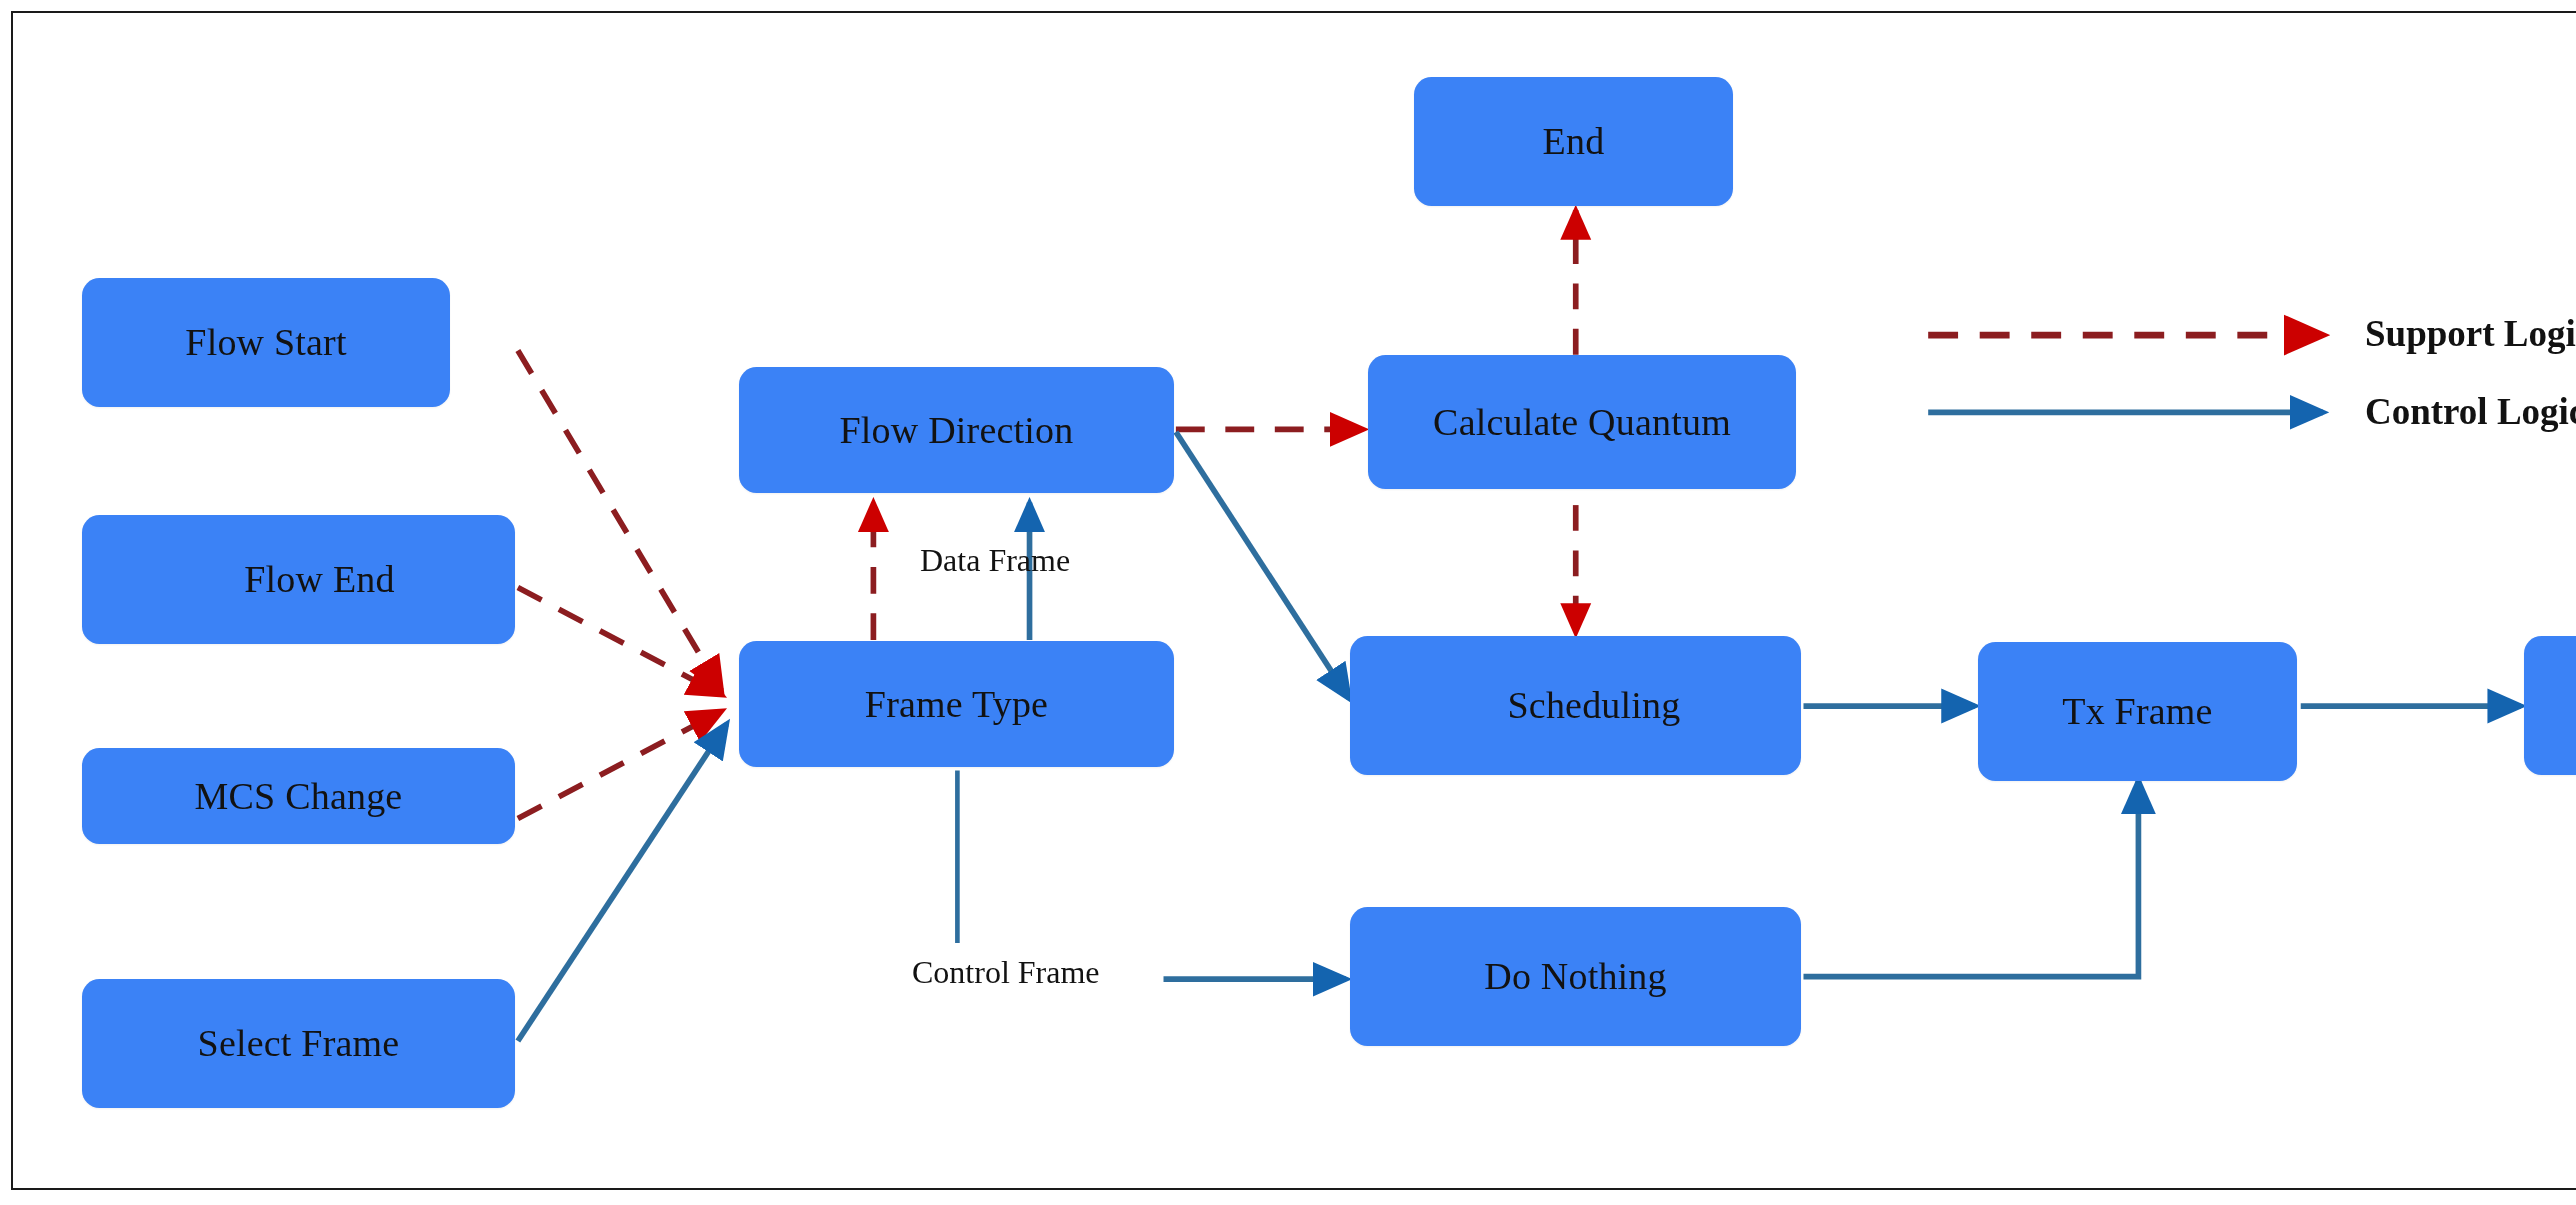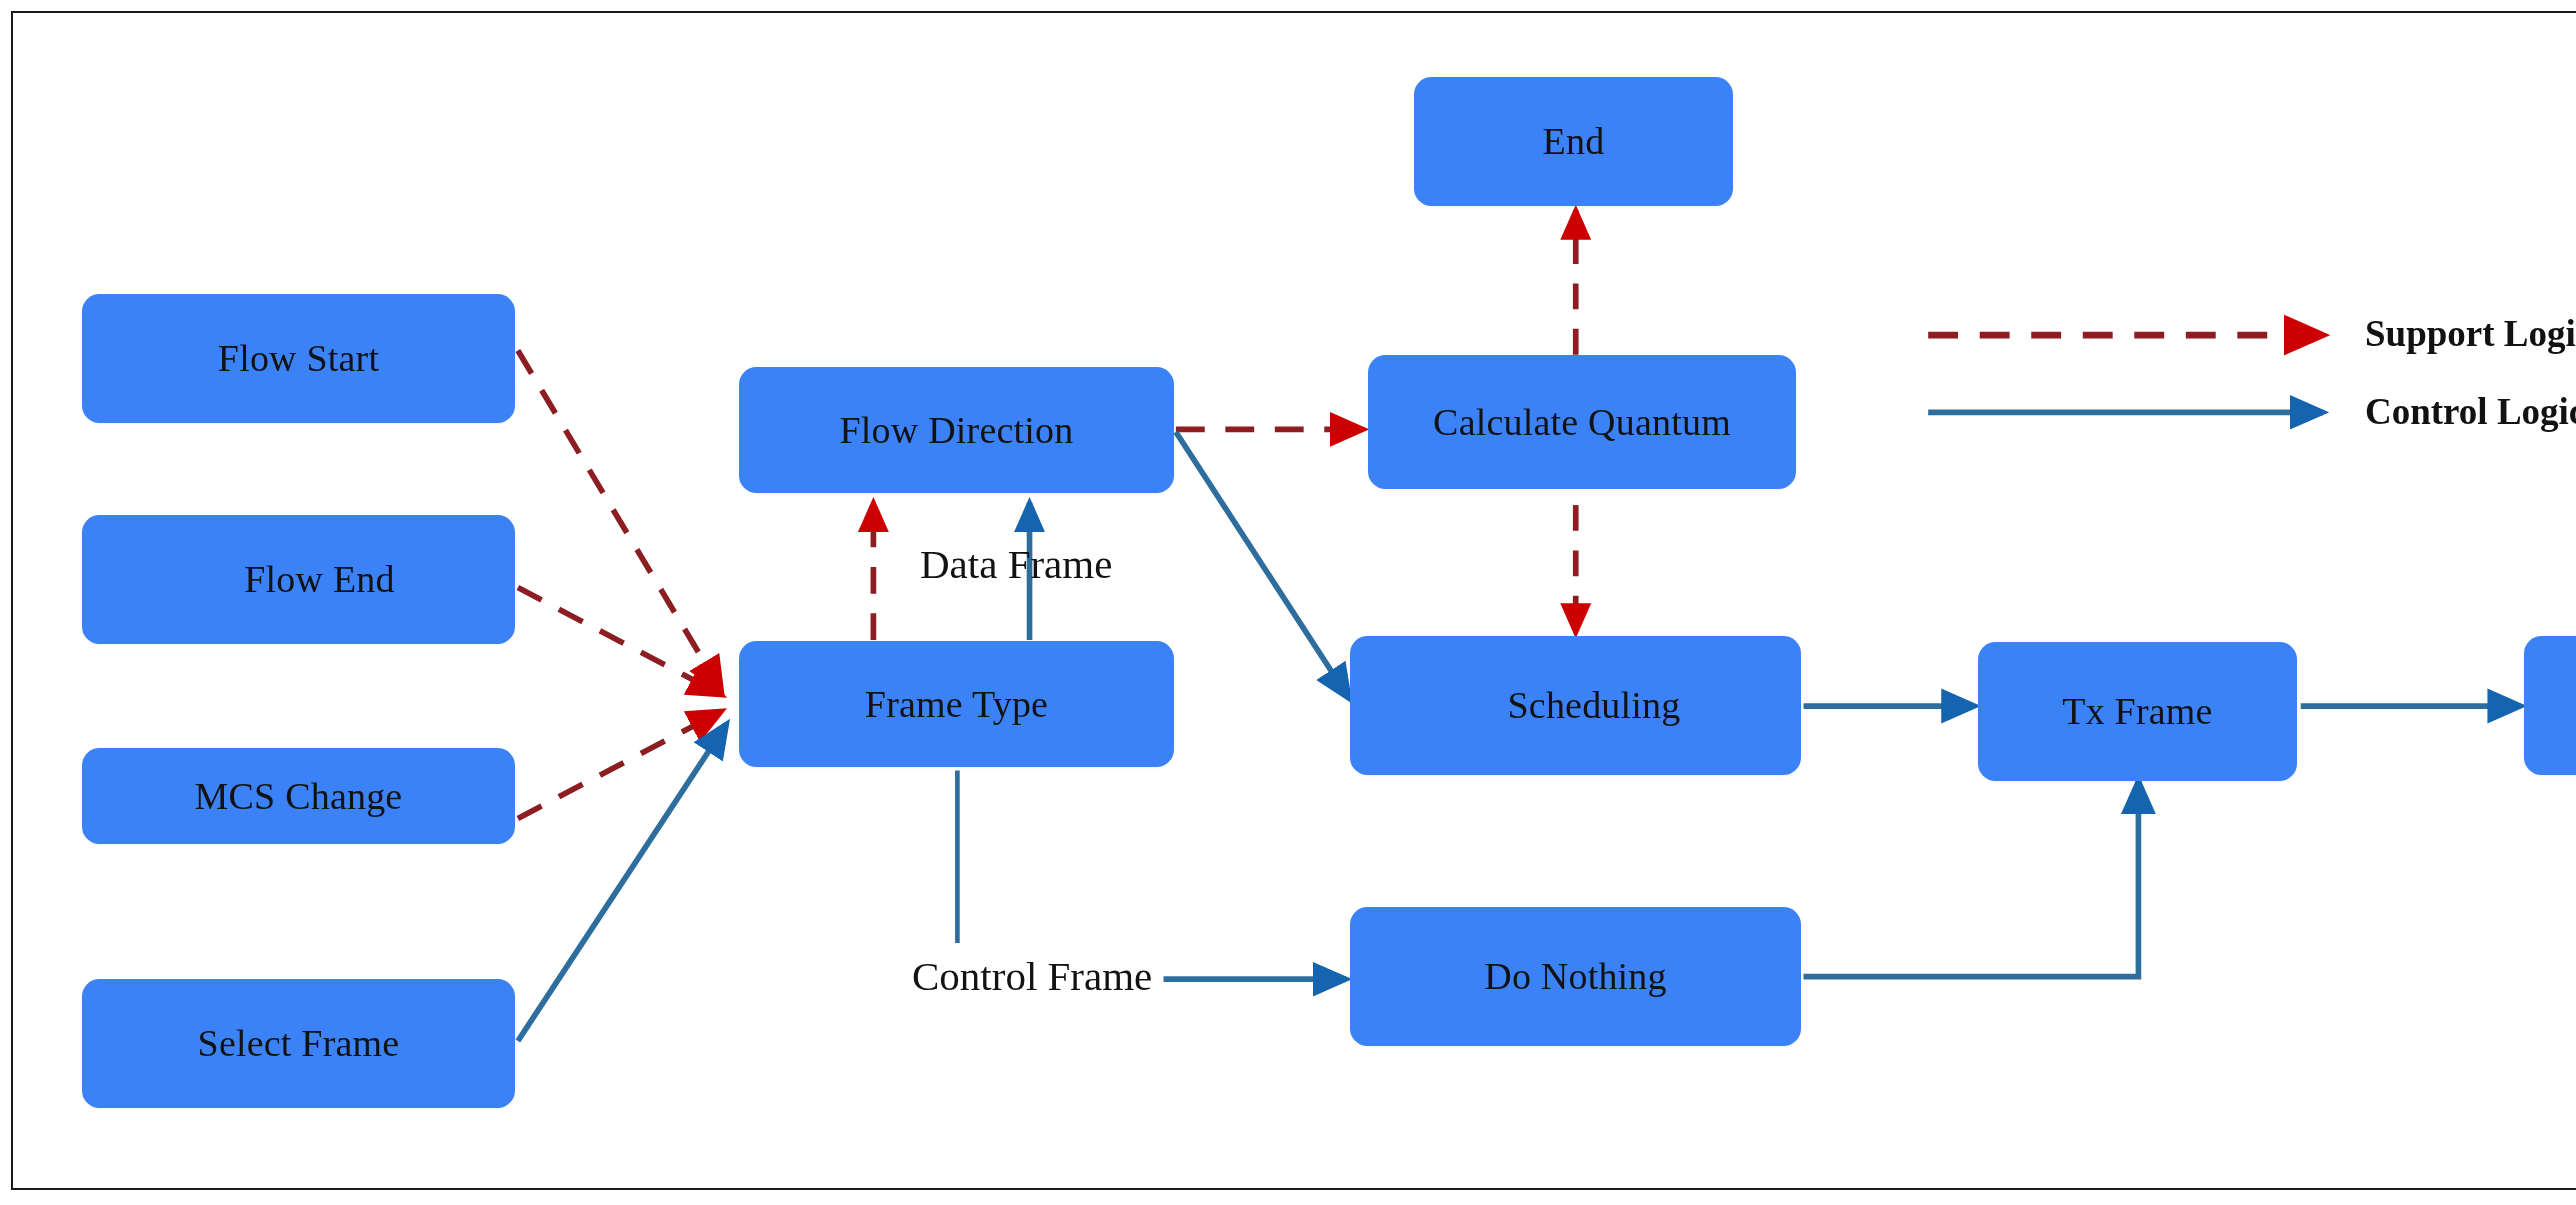--- a/index.html
+++ b/index.html
@@ -45,21 +45,21 @@
     text-align: left;
     color: #121212;
     font-size: 38px;
     line-height: 1.18;
     letter-spacing: 0.2px;
     box-shadow: 0 1px 2.1px rgba(0,0,0,0.06);
   }
   .edge-label {
     position: absolute;
     color: #121212;
-    font-size: 41px;
+    font-size: 32px;
     white-space: nowrap;
     line-height: 1;
   }
   .legend-label {
     position: absolute;
     color: #121212;
     font-size: 37px;
     font-weight: bold;
     white-space: nowrap;
     line-height: 1;
@@ -114,21 +114,21 @@
 
     <path d="M 1858 1495 L 1858 1830" fill="none" stroke="#2E6E9E" stroke-width="9"></path>
     <path d="M 2258 1900 L 2612 1900" fill="none" stroke="#2E6E9E" stroke-width="11" marker-end="url(#arrow-blue-lg)"></path>
 
     <path d="M 3500 1895 L 4150 1895 L 4150 1515" fill="none" stroke="#2E6E9E" stroke-width="11" marker-end="url(#arrow-blue-lg)"></path>
 
     <path d="M 3742 650 L 4508 650" fill="none" stroke="#8C1D20" stroke-width="13" stroke-dasharray="58 42" marker-end="url(#arrow-red-lg)"></path>
     <path d="M 3742 800 L 4508 800" fill="none" stroke="#2E6E9E" stroke-width="11" marker-end="url(#arrow-blue-lg)"></path>
   </svg>
 
-  <div class="node" style="left:82px; top:294px; width:433px; height:129px;">
+  <div class="node" style="left:82px; top:278px; width:368px; height:129px;">
     <span>Flow Start</span>
   </div>
 
   <div class="node" style="left:82px; top:515px; width:433px; height:129px;padding-left:42px;">
     <span>Flow End</span>
   </div>
 
   <div class="node" style="left:82px; top:748px; width:433px; height:96px;">
     <span>MCS Change</span>
   </div>

